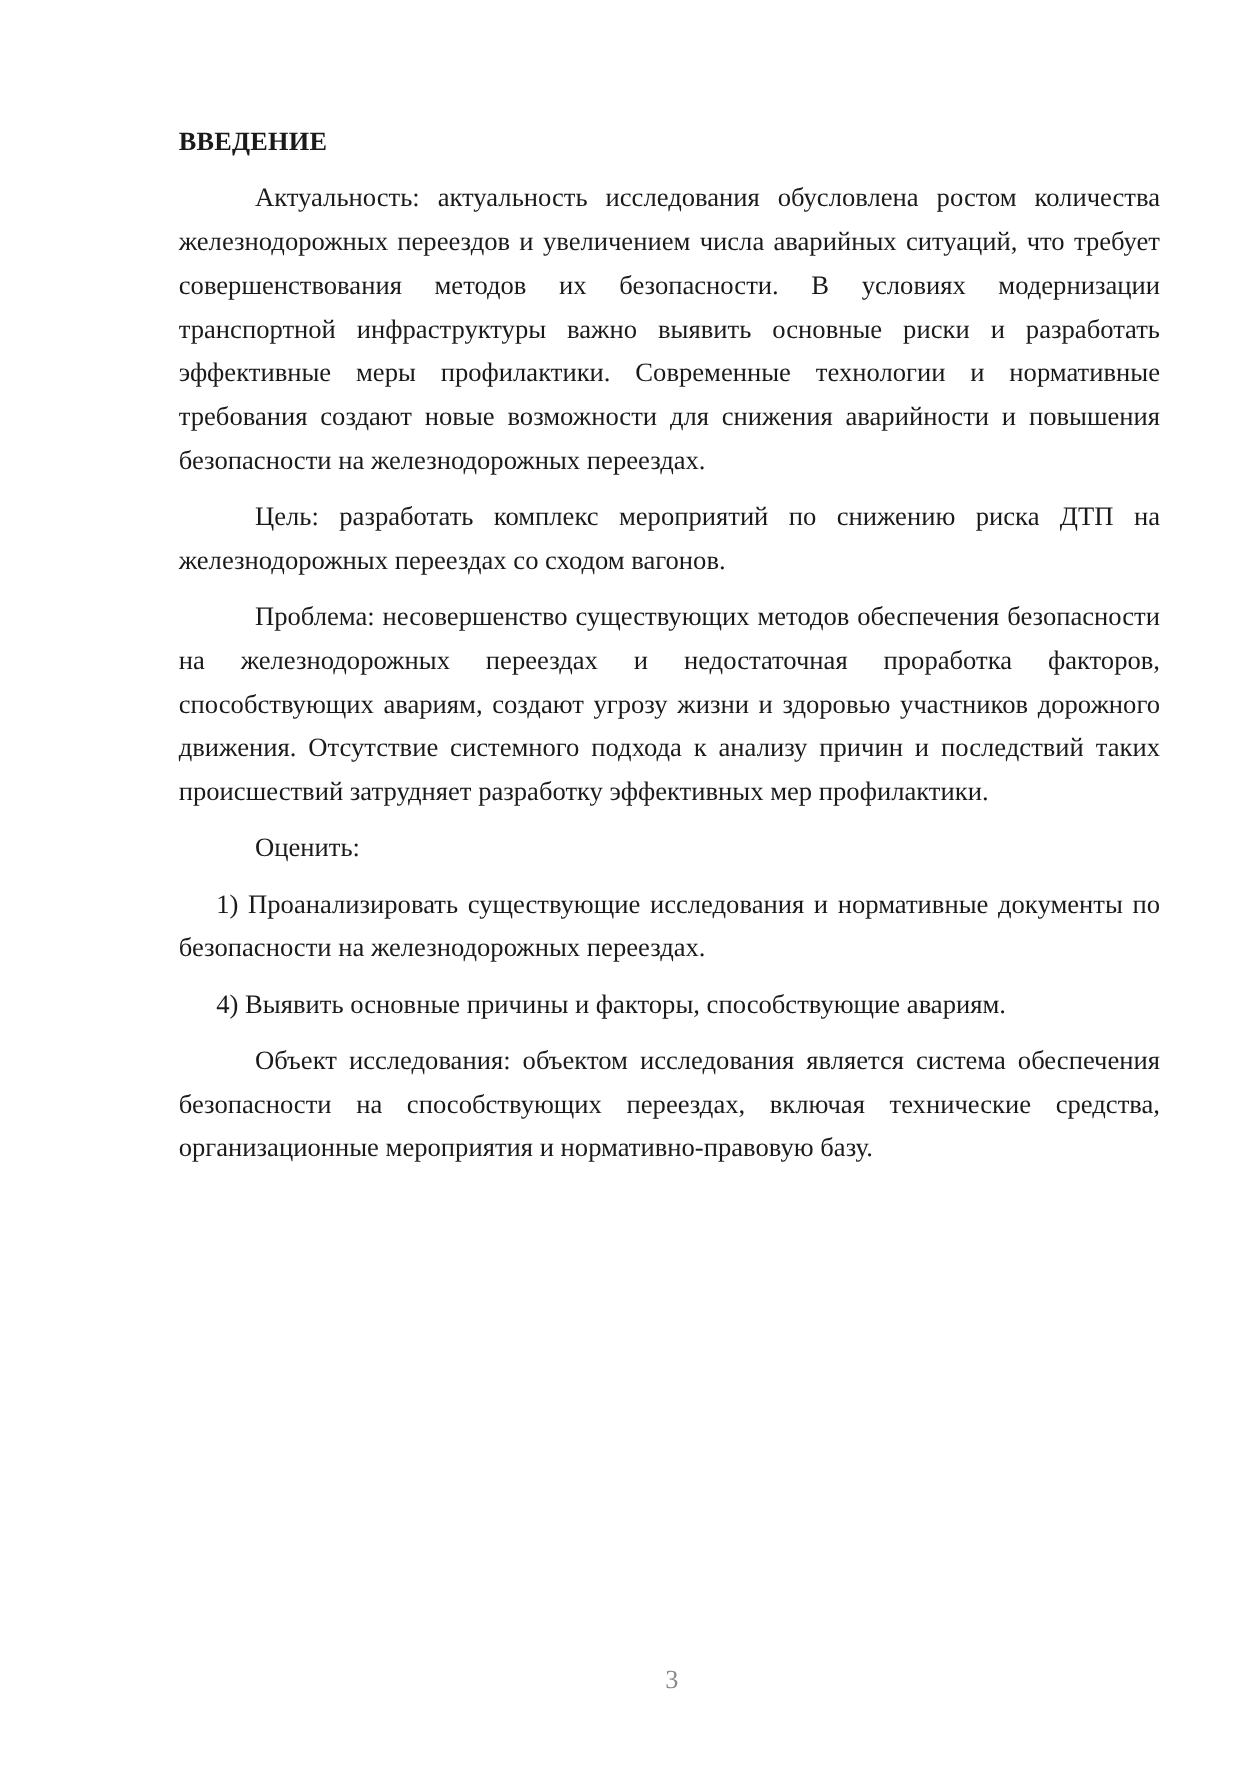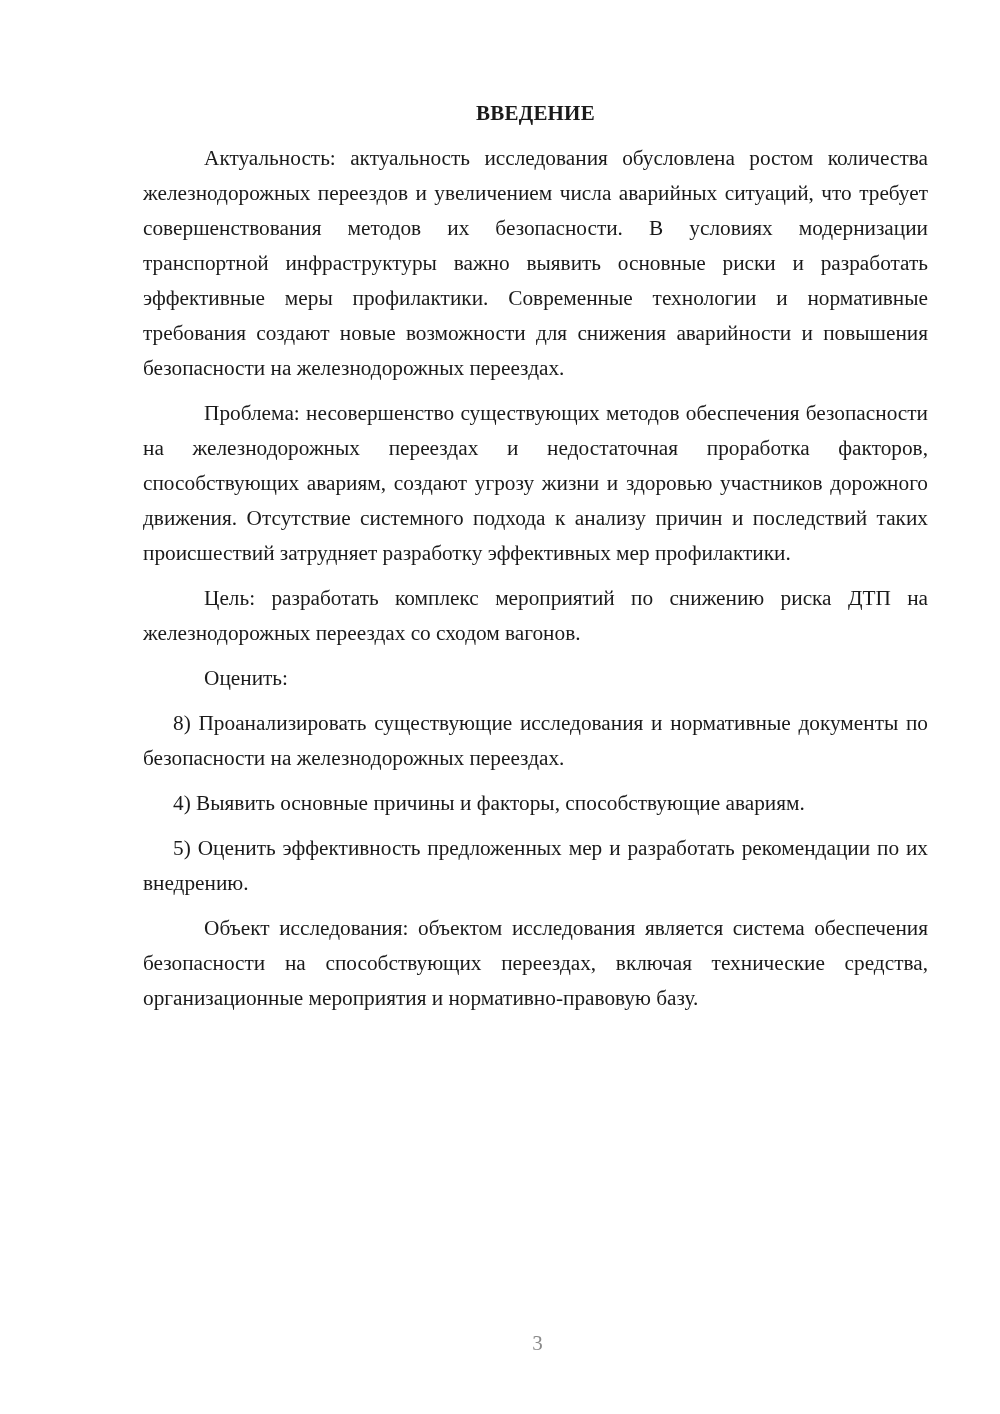--- a/index.html
+++ b/index.html
@@ -25,21 +25,21 @@
       position: absolute;
       left: 143px;
       top: 96px;
       width: 785px;
       font-family: "Liberation Serif", serif;
       font-size: 21.3px;
       color: #1a1a1a;
       line-height: 35px;
     }
     .title {
-      text-align: center;
+      text-align: left;
       font-weight: bold;
       margin: 0 0 10px 0;
       height: 35px;
       font-size: 21px;
       letter-spacing: 0.2px;
     }
     .para {
       text-align: justify;
       text-indent: 61px;
       margin: 0 0 10px 0;
@@ -66,29 +66,28 @@
   </style>
 </head>
 <body>
 
 <div class="page">
   <div class="content">
     <div class="title">ВВЕДЕНИЕ</div>
 
     <p class="para">Актуальность: актуальность исследования обусловлена ростом количества железнодорожных переездов и увеличением числа аварийных ситуаций, что требует совершенствования методов их безопасности. В условиях модернизации транспортной инфраструктуры важно выявить основные риски и разработать эффективные меры профилактики. Современные технологии и нормативные требования создают новые возможности для снижения аварийности и повышения безопасности на железнодорожных переездах.</p>
 
+    <p class="para">Цель: разработать комплекс мероприятий по снижению риска ДТП на железнодорожных переездах со сходом вагонов.</p>
+
     <p class="para">Проблема: несовершенство существующих методов обеспечения безопасности на железнодорожных переездах и недостаточная проработка факторов, способствующих авариям, создают угрозу жизни и здоровью участников дорожного движения. Отсутствие системного подхода к анализу причин и последствий таких происшествий затрудняет разработку эффективных мер профилактики.</p>
-
-    <p class="para">Цель: разработать комплекс мероприятий по снижению риска ДТП на железнодорожных переездах со сходом вагонов.</p>
 
     <p class="label-line">Оценить:</p>
 
     <div>
-      <p class="task">8) Проанализировать существующие исследования и нормативные документы по безопасности на железнодорожных переездах.</p>
+      <p class="task">1) Проанализировать существующие исследования и нормативные документы по безопасности на железнодорожных переездах.</p>
       <p class="task">4) Выявить основные причины и факторы, способствующие авариям.</p>
-      <p class="task">5) Оценить эффективность предложенных мер и разработать рекомендации по их внедрению.</p>
     </div>
 
     <p class="para">Объект исследования: объектом исследования является система обеспечения безопасности на способствующих переездах, включая технические средства, организационные мероприятия и нормативно-правовую базу.</p>
   </div>
 
   <div class="page-number">3</div>
 </div>
 
 </body></html>

